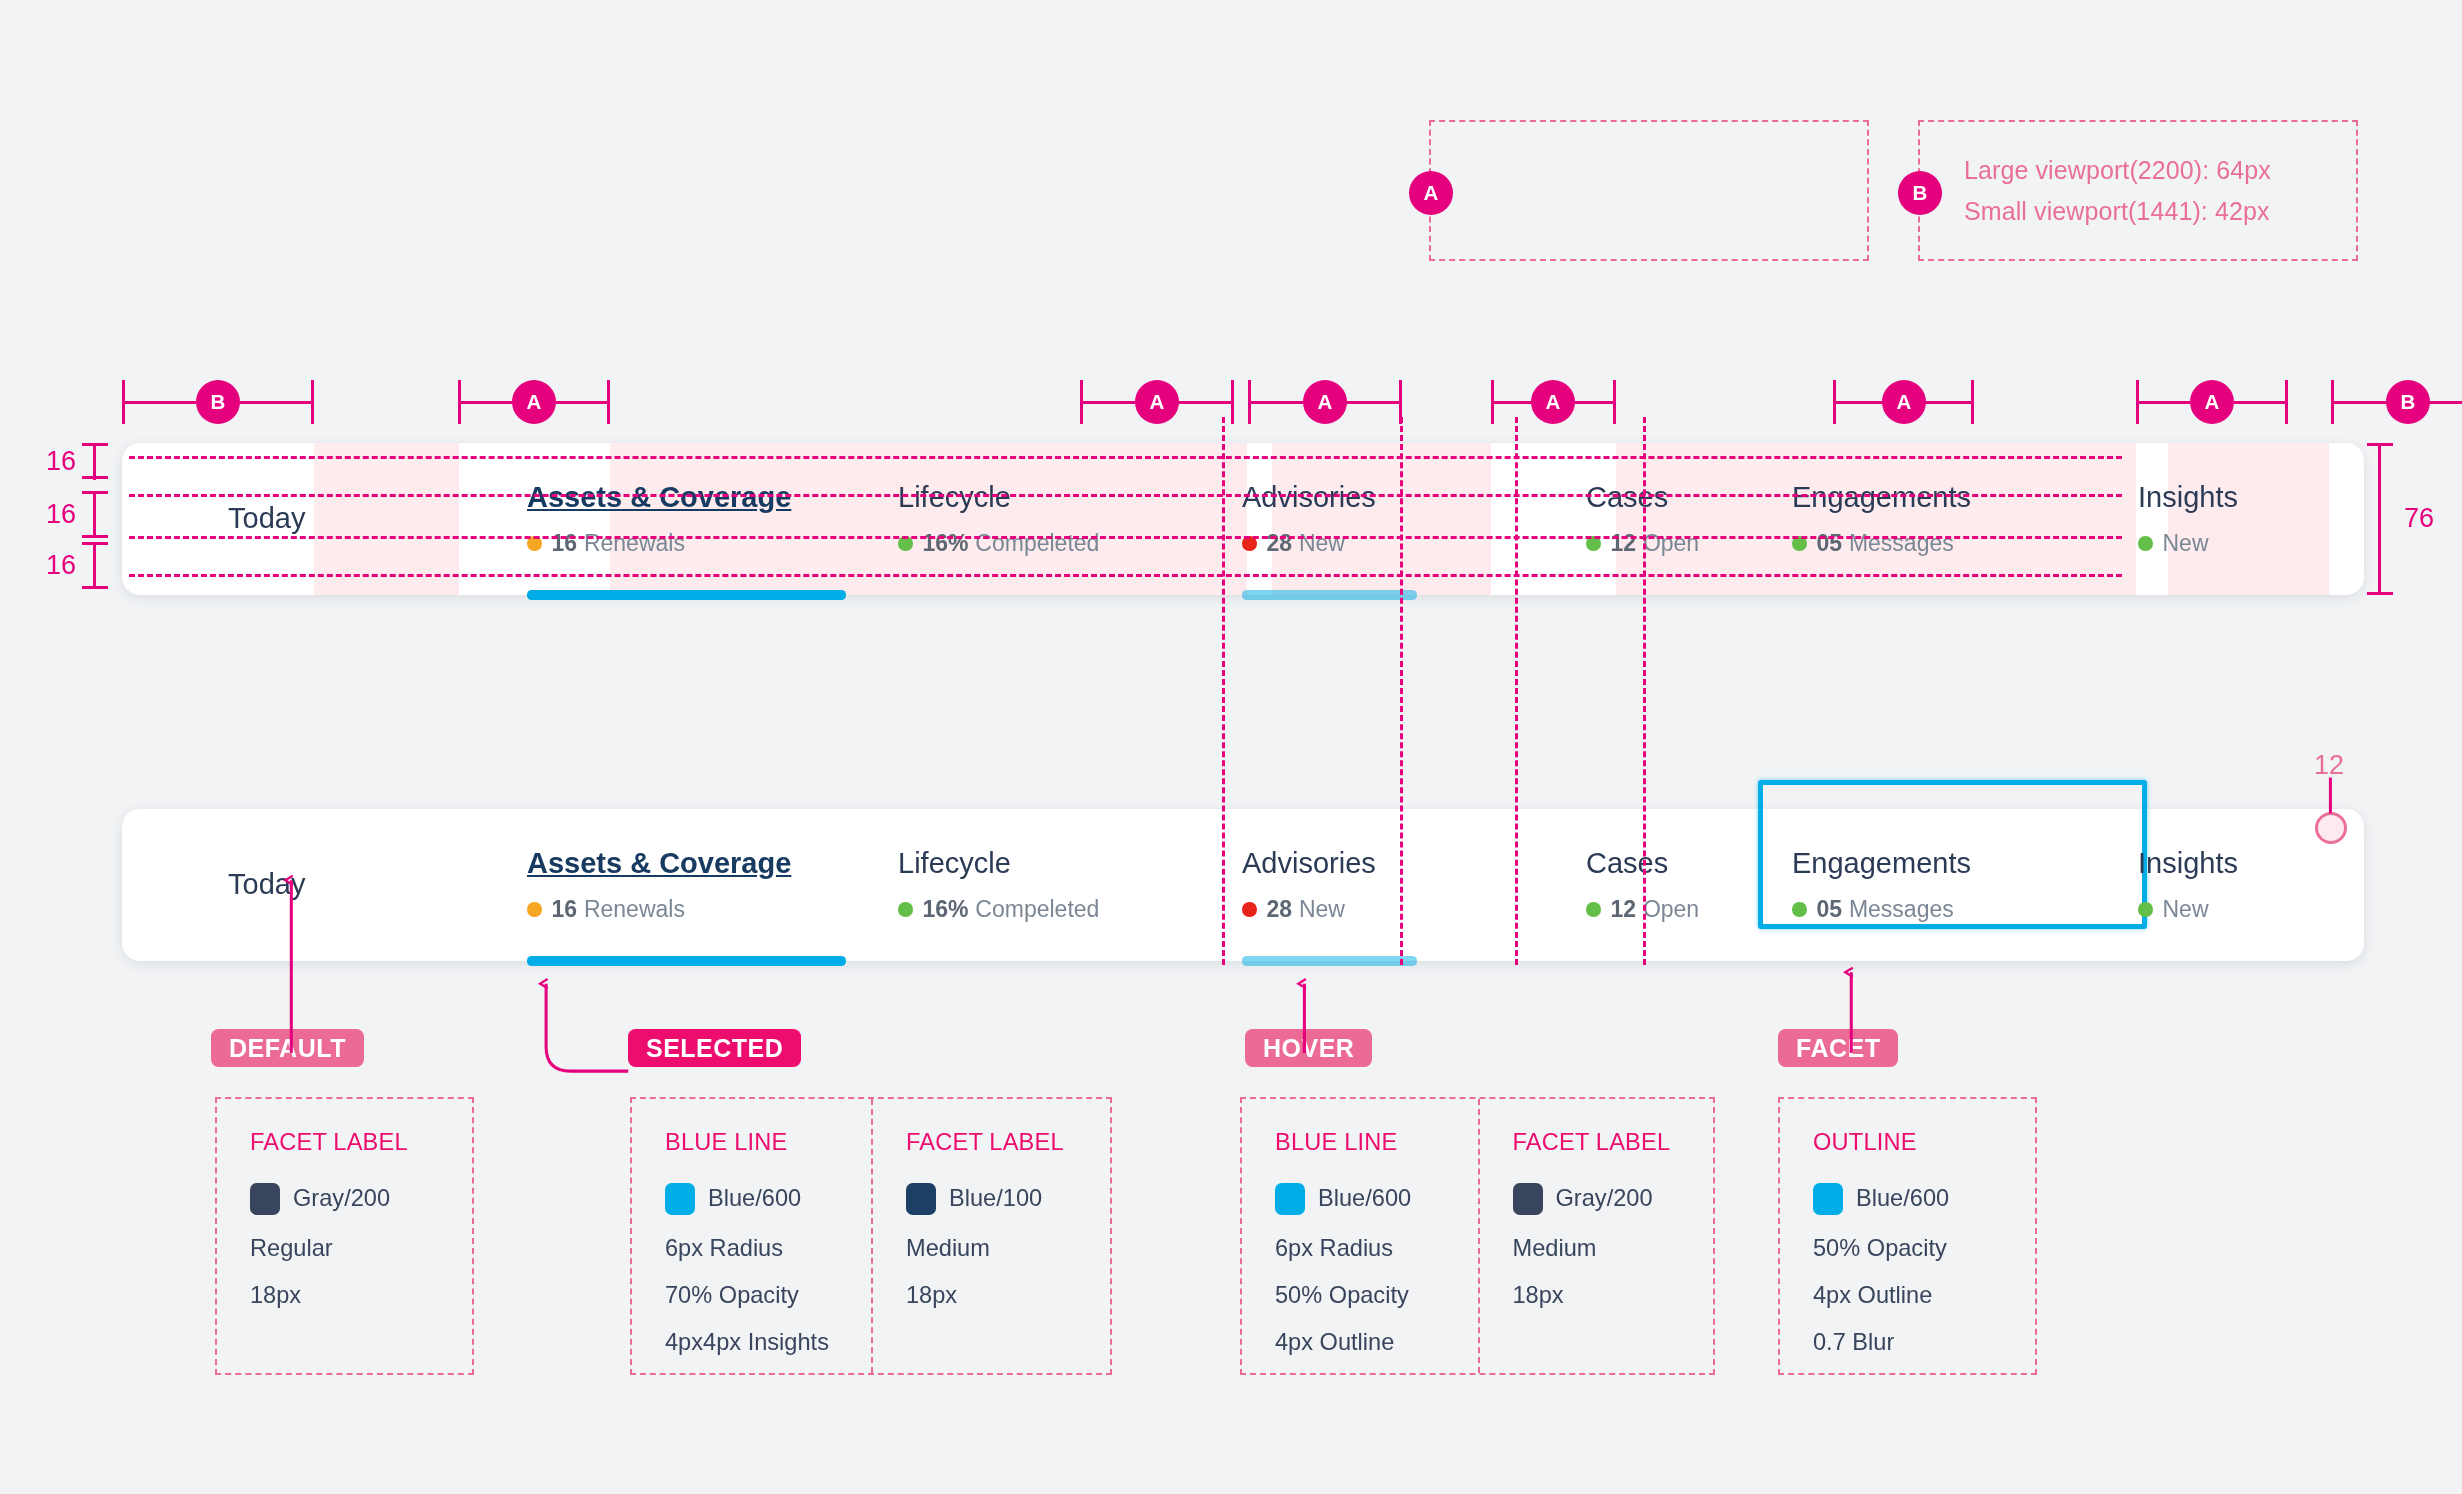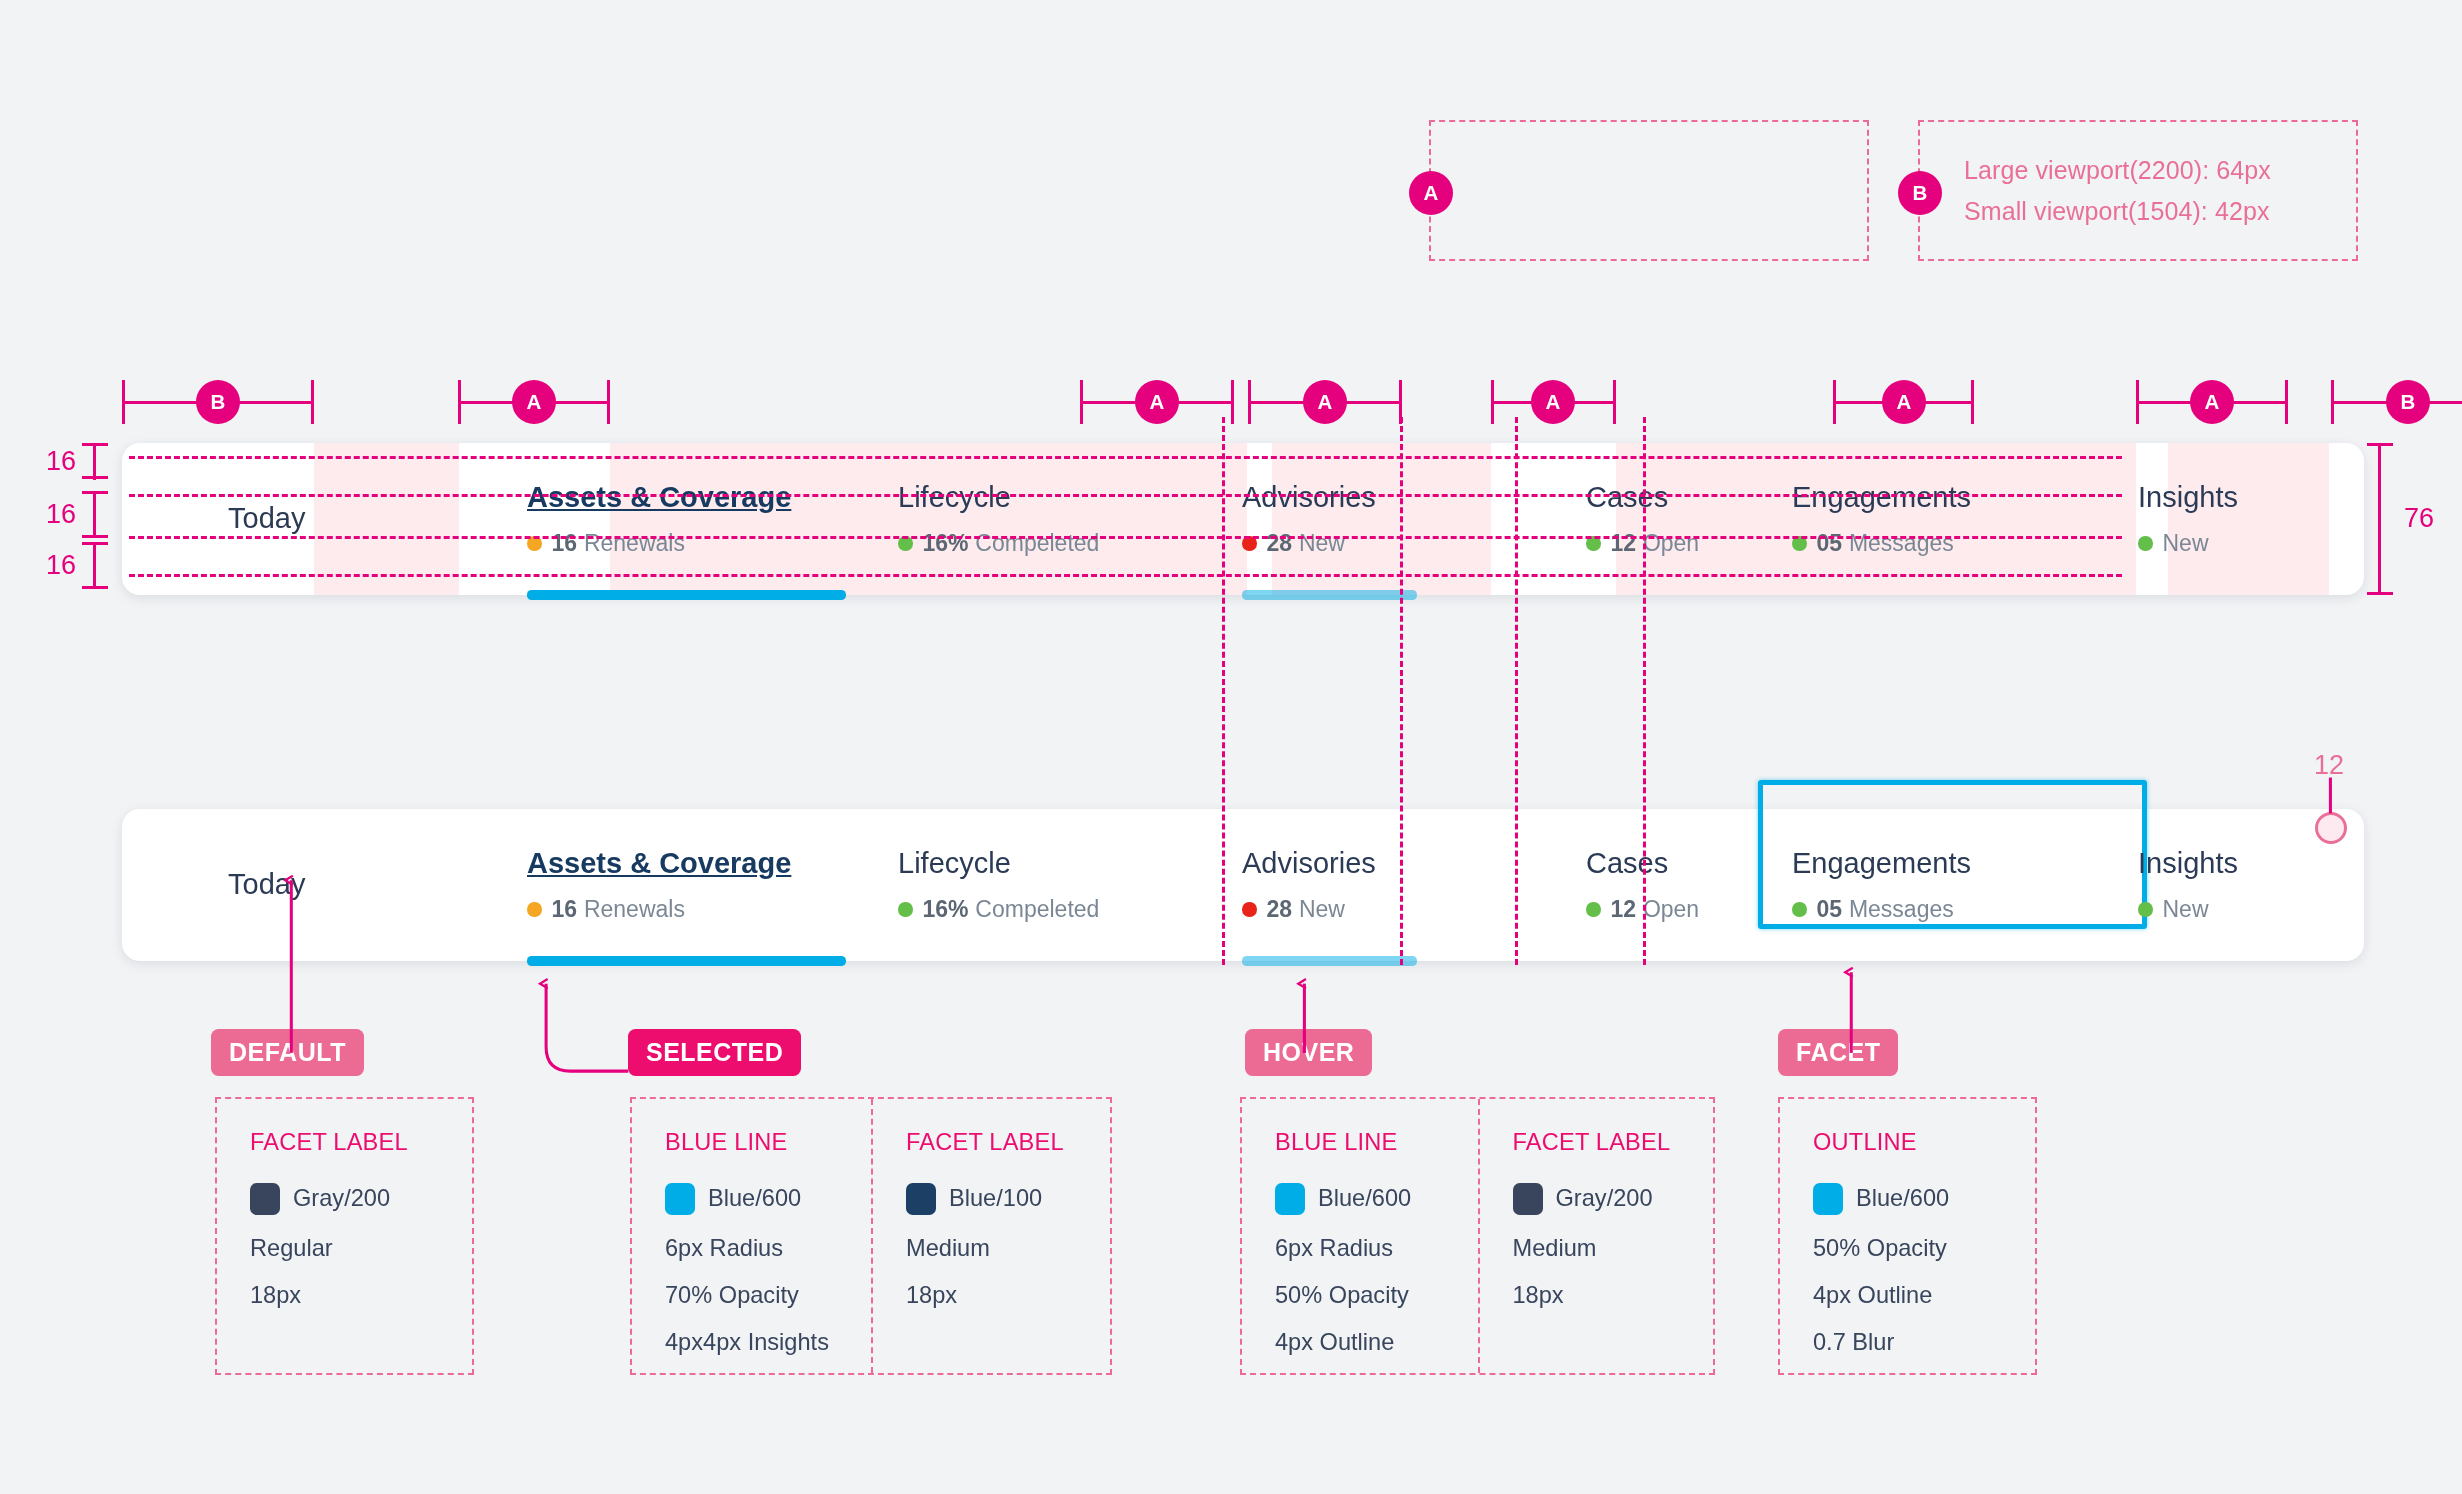--- a/index.html
+++ b/index.html
@@ -115,21 +115,21 @@
     box-shadow: 0 0 4.6px rgba(0,173,230,.55);
   }
 
   
   .state-badge {
     position: absolute;
     border-radius: 7.6px;
     color: #fff; font-weight: bold; font-size: 25px;
     letter-spacing: 0.5px;
     display: flex; align-items: center; justify-content: center;
-    padding: 0 18px; height: 47px; white-space: nowrap;
+    padding: 0 18px; height: 38px; white-space: nowrap;
   }
 
   
   .spec-group {
     position: absolute;
     border: 2.3px dashed #ec6b94;
     display: flex;
   }
   .spec-col { padding: 30px 0 30px 33px; }
   .spec-col + .spec-col { border-left: 2.3px dashed #ec6b94; }
@@ -168,21 +168,21 @@
 <div id="stage">
 
   <div class="legend-box" style="left:1429px; top:120px; width:440px; height:141px;">
     <div class="ab-chip" style="left:-22px; top:49px;">A</div>
   </div>
 
   <div class="legend-box" style="left:1918px; top:120px; width:440px; height:141px;">
     <div class="ab-chip" style="left:-22px; top:49px;">B</div>
     <div class="legend-text">
       <div class="legend-line">Large viewport(2200): 64px</div>
-      <div class="legend-line">Small viewport(1504): 42px</div>
+      <div class="legend-line">Small viewport(1441): 42px</div>
     </div>
   </div>
 
   <div id="gapmeasures">
       <div class="hmeas" style="left: 122px; top: 380px; width: 192px;">
         <div class="rule" style="left: 0px; width: 192px;"></div>
         <div class="tick" style="left: 0px;"></div>
         <div class="tick" style="left: 189px;"></div>
         <div class="ab-chip" style="left: 74px; top: 0px;">B</div>
       </div>

